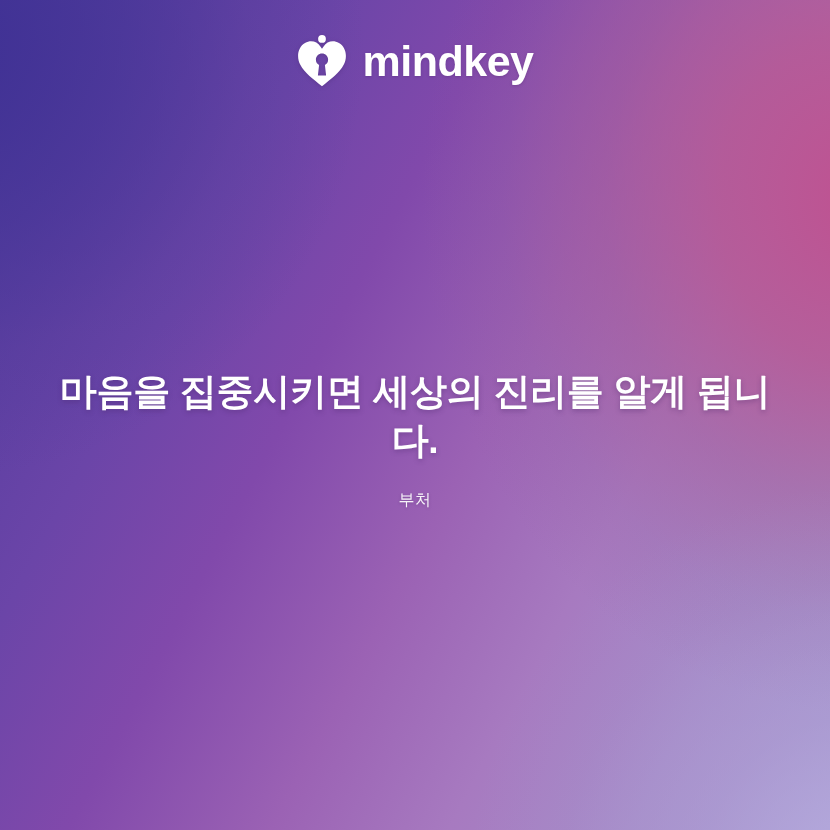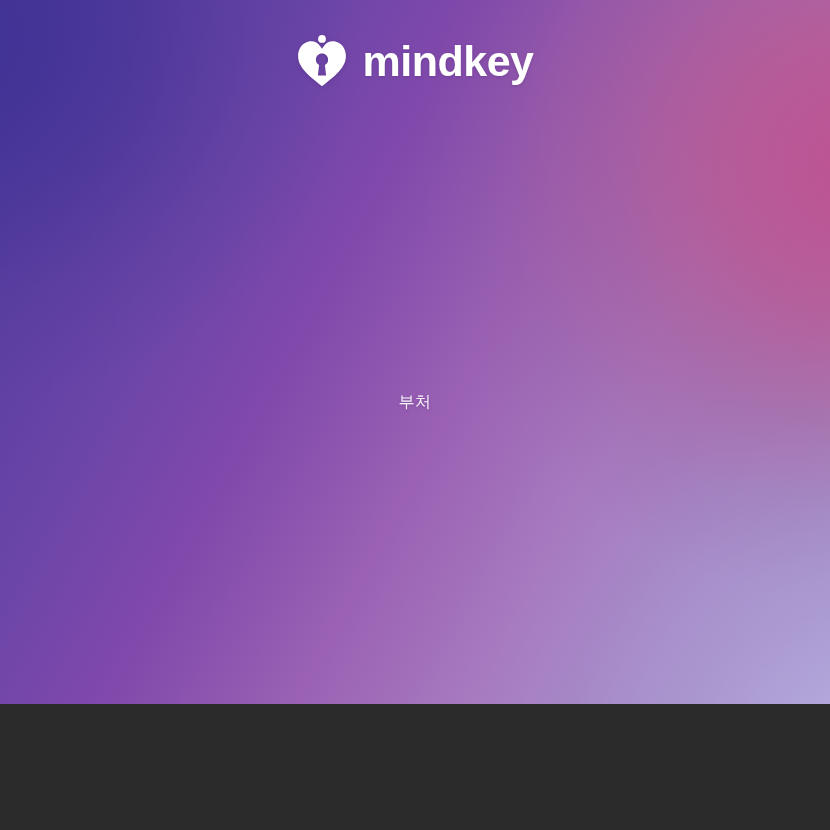--- a/index.html
+++ b/index.html
@@ -4,21 +4,21 @@
 <style>
   html, body {
     margin: 0;
     padding: 0;
     background: #2b2b2b;
   }
 
   #card {
     position: relative;
     width: 830px;
-    height: 704px;
+    height: 830px;
     overflow: hidden;
     font-family: "Liberation Sans", "DejaVu Sans", sans-serif;
     -webkit-font-smoothing: antialiased;
   }
 
   
   .bg-base {
     position: absolute;
     inset: 0;
     background: linear-gradient(118deg,
@@ -160,16 +160,17 @@
 
           <circle cx="25" cy="3.9" r="3.9" fill="#ffffff"></circle>
         </svg>
       </span>
 
       <span class="wordmark">mindkey</span>
     </div>
   </div>
 
   <div class="quote-block">
+    <p class="quote-text">마음을 집중시키면 세상의 진리를 알게 됩니다.</p>
     <div class="quote-author">부처</div>
   </div>
 
 </div>
 
 </body></html>

